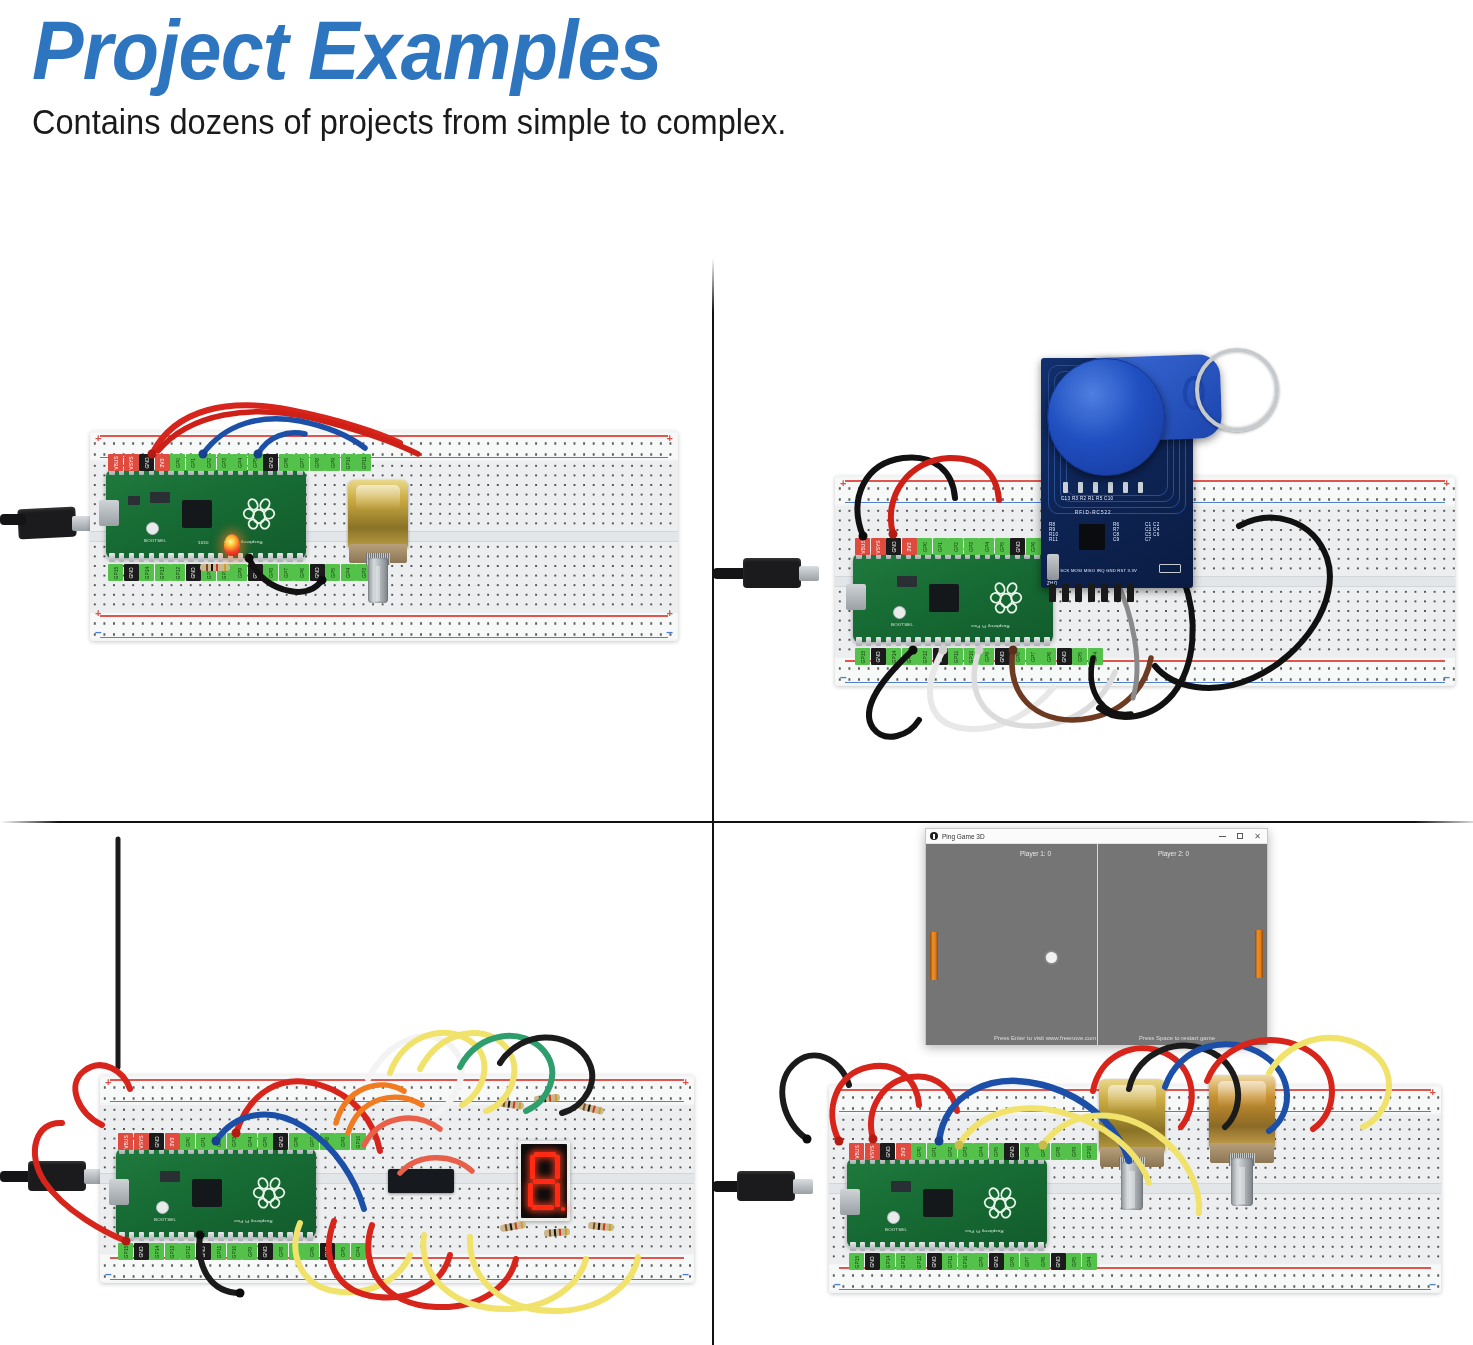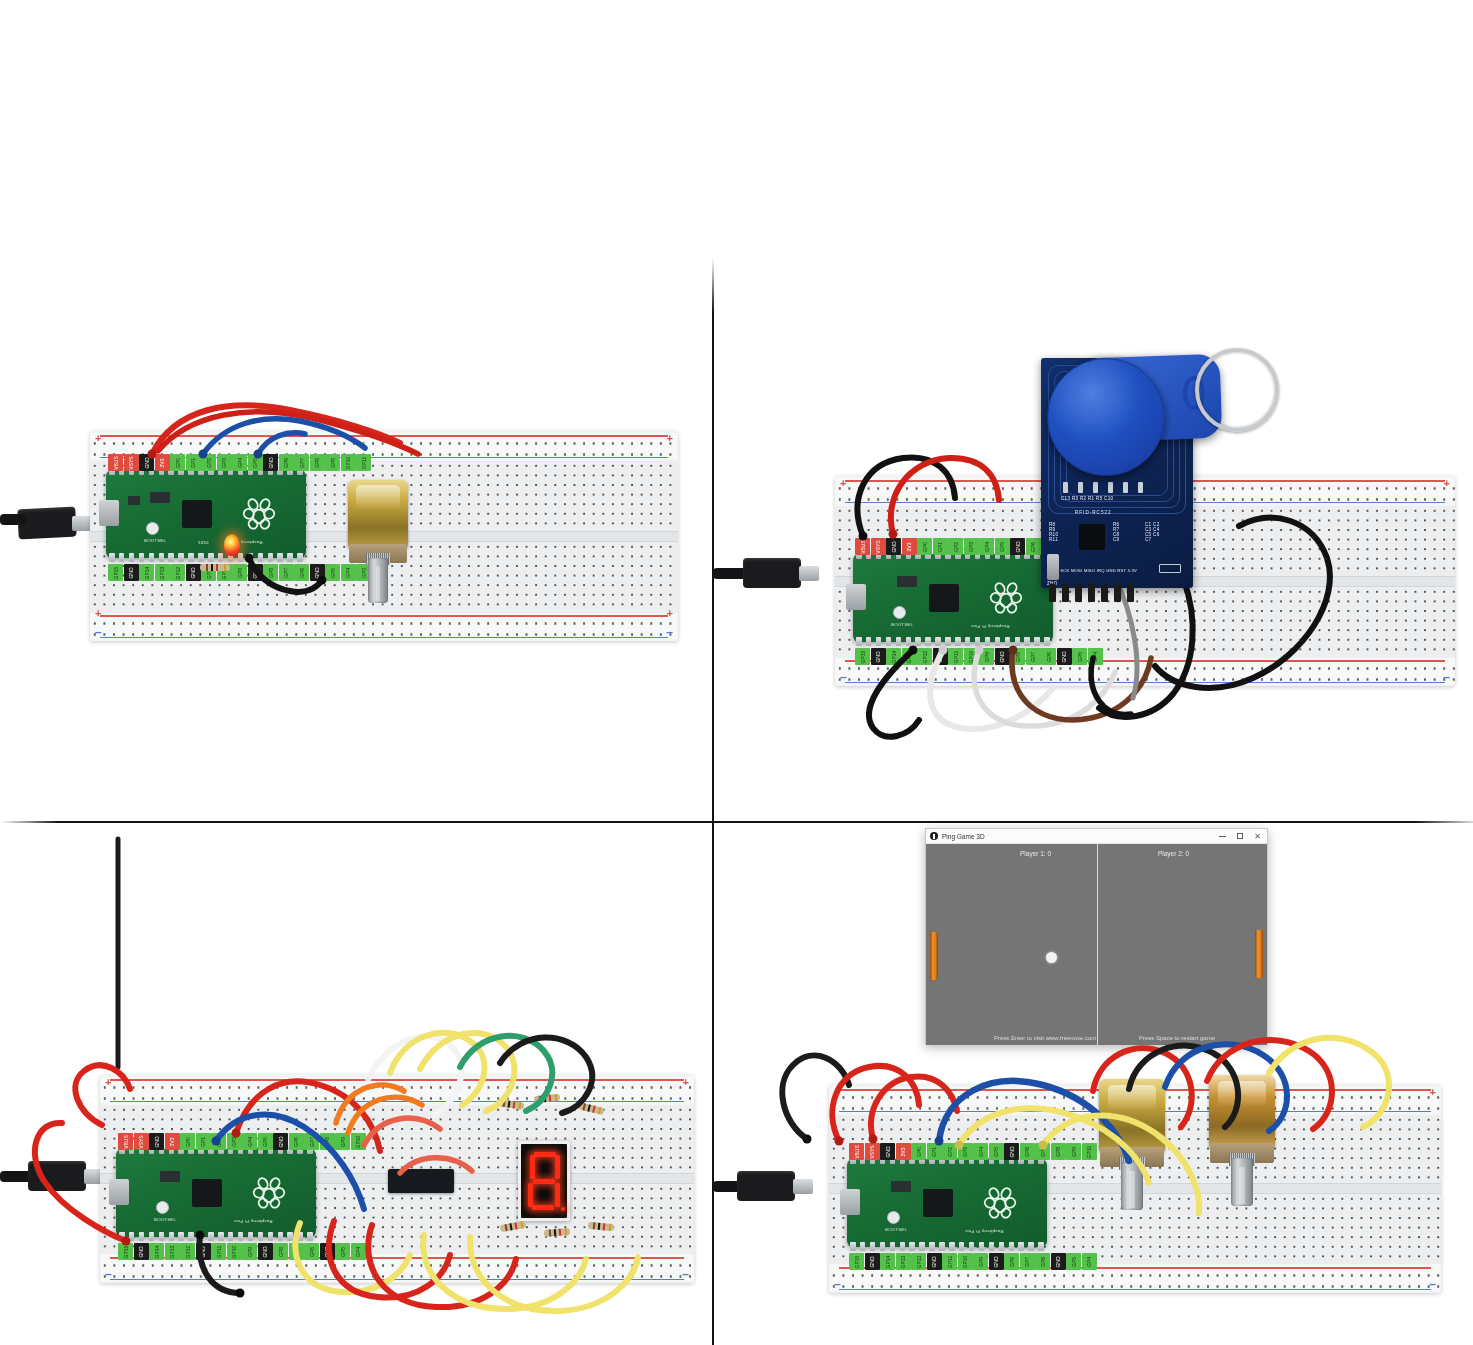--- a/index.html
+++ b/index.html
@@ -172,20 +172,24 @@
   .pong-ball { position: absolute; width: 11px; height: 11px; border-radius: 50%;
                background: #f2f2f2; box-shadow: 0 0 3px rgba(255,255,255,.6); }
   .pong-foot { position: absolute; bottom: 4px; font-size: 6px; color: #dcdcdc;
                white-space: nowrap; }
 </style>
 </head>
 <body>
 
 <div id="page">
 
+  <div class="header">
+    <div class="title">Project Examples</div>
+    <div class="subtitle">Contains dozens of projects from simple to complex.</div>
+  </div>
 
   <div class="div-v"></div>
   <div class="div-h"></div>
 
   <div class="cell" style="left:0;top:258px;width:712px;height:563px;">
 
     <div class="usb-plug" style="left:18px;top:250px;width:58px;height:30px;transform:rotate(-3deg);"></div>
     <div class="usb-tip" style="left:72px;top:258px;width:20px;height:15px;"></div>
     <div style="position:absolute;left:0;top:256px;width:26px;height:11px;background:#141416;border-radius:4px;"></div>
 

